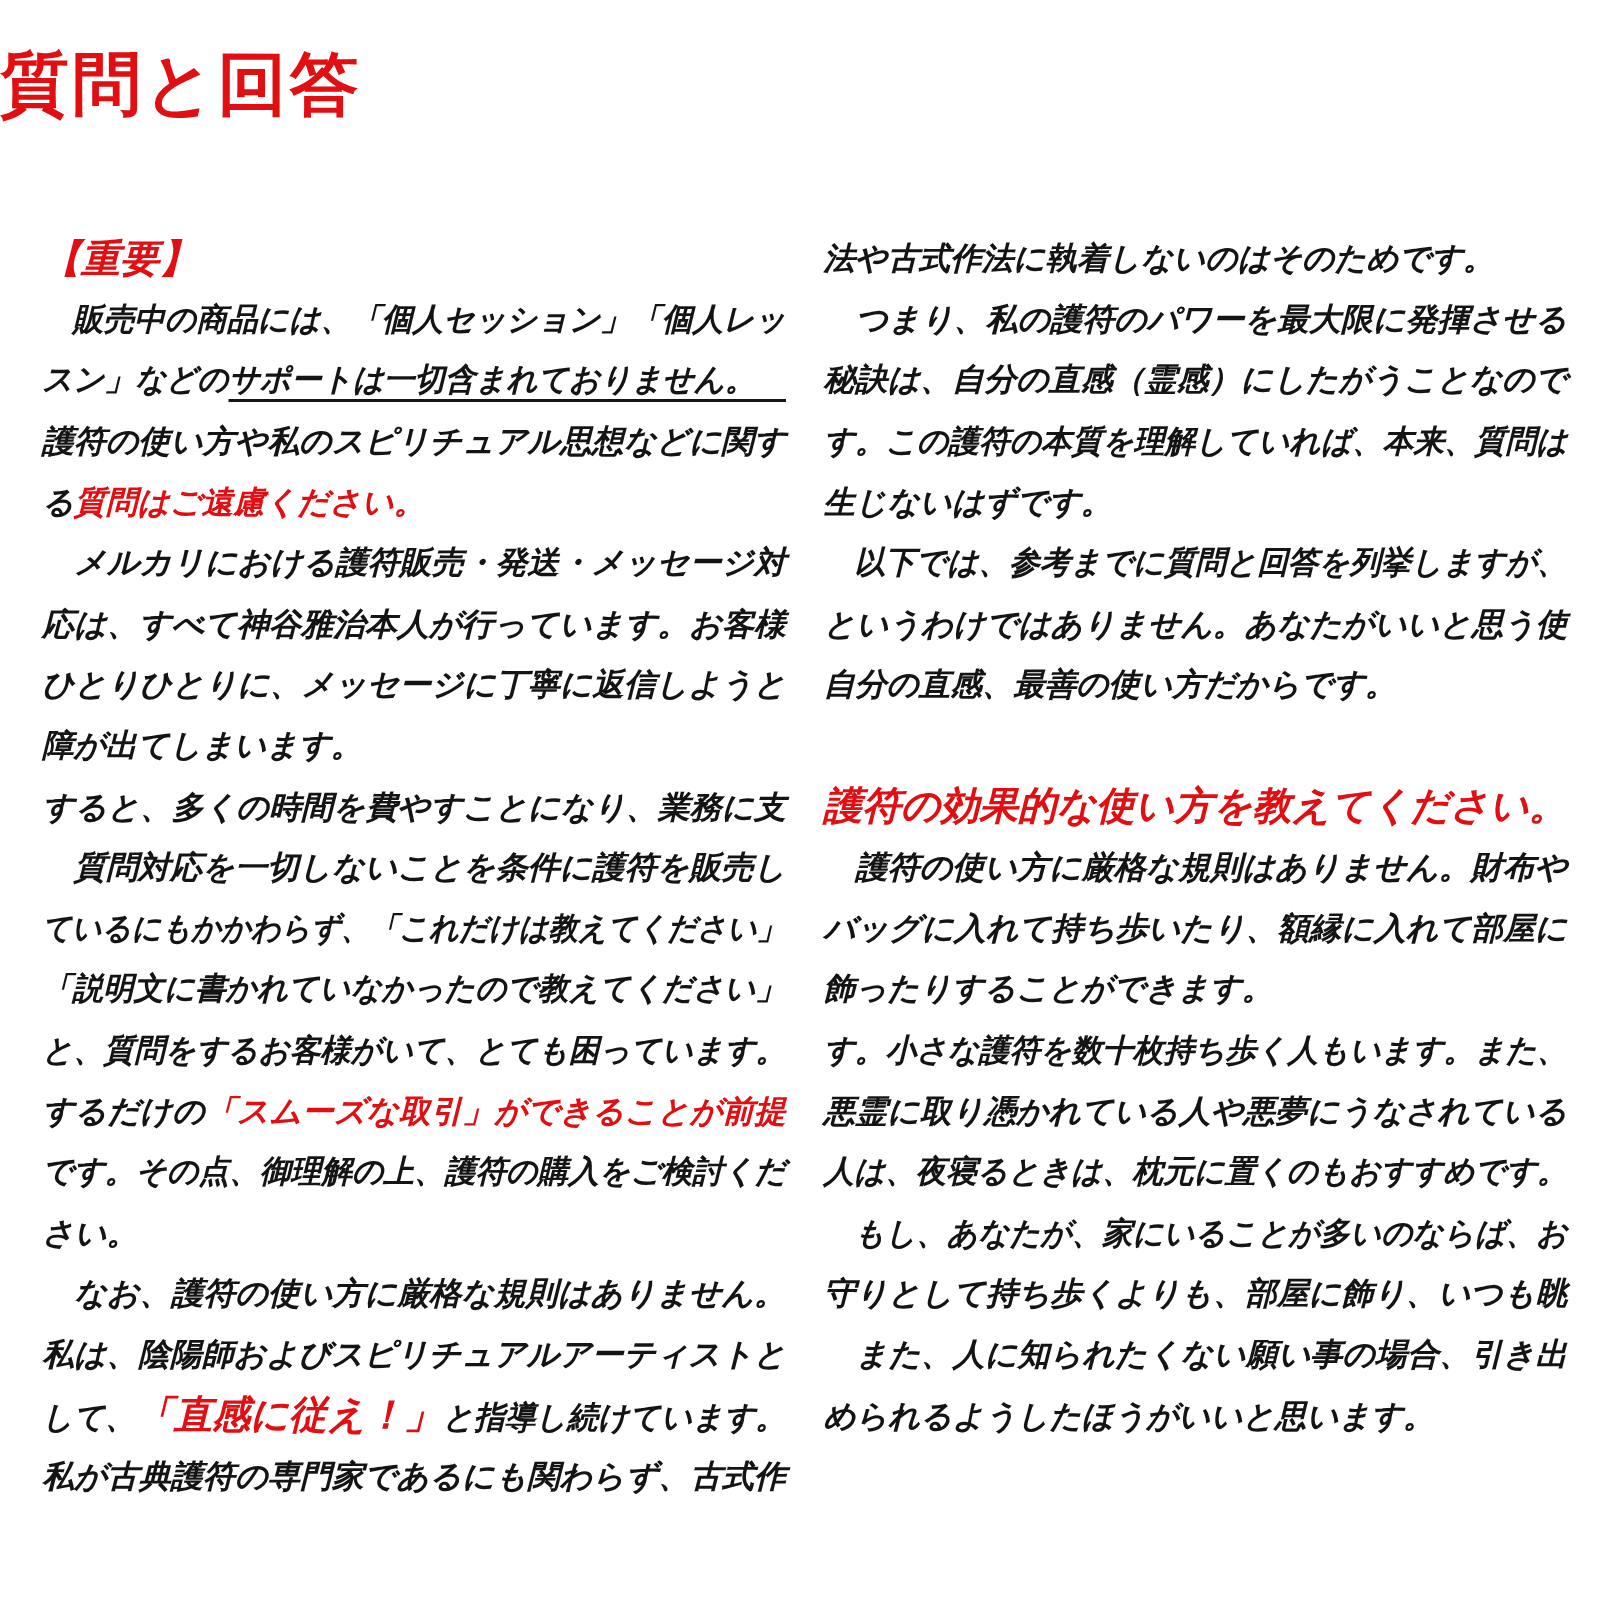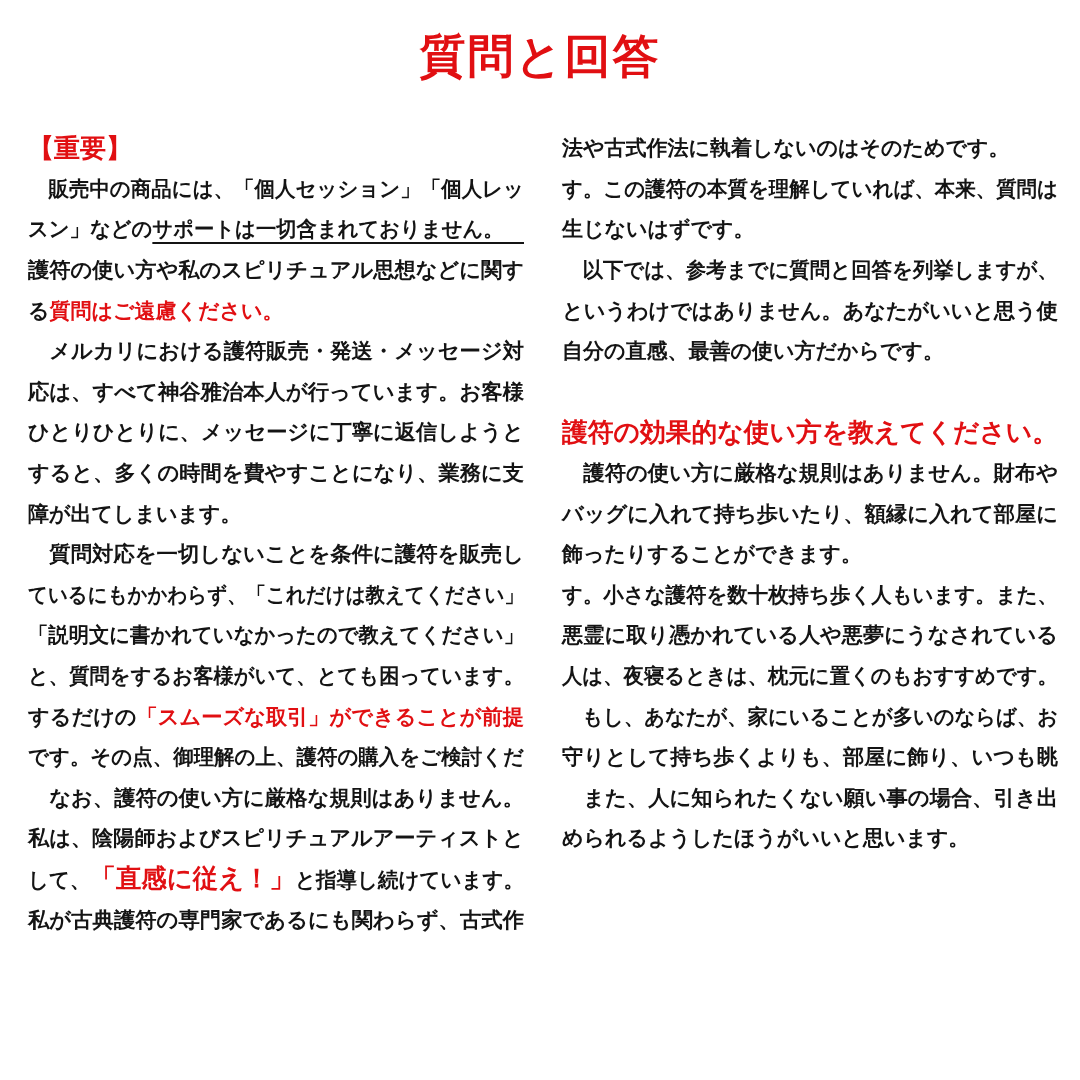--- a/index.html
+++ b/index.html
@@ -7,28 +7,27 @@
   body {
     width: 1080px; height: 1080px; overflow: hidden;
     font-family: "Liberation Sans", sans-serif;
     color: var(--ink);
   }
   .page {
     position: relative; width: 1080px; height: 1080px; background: #ffffff;
   }
   .title {
     position: absolute; top: 26px; left: 0; width: 1080px;
-    text-align: center;
     font-size: 46px; font-weight: 900; color: var(--red);
     letter-spacing: 2px;
     line-height: 60px;
   }
   .cols {
-    position: absolute; top: 128px; left: 28px;
-    display: flex; gap: 38px;
+    position: absolute; top: 152px; left: 28px;
+    display: flex; gap: 25px; font-style: italic;
   }
   .col { width: 496px; }
   .line {
     height: 40.6px;
     display: flex; align-items: center;
     font-size: 21px; font-weight: 600; color: var(--ink);
     overflow: visible;
   }
   .line-inner {
     display: inline-block; white-space: nowrap;
@@ -68,59 +67,68 @@
         <div class="line">
           <span class="line-inner" style="transform: scaleX(1.01451);"><span>　メルカリにおける護符販売・発送・メッセージ対</span></span>
         </div>
         <div class="line">
           <span class="line-inner" style="transform: scaleX(1.01552);"><span>応は、すべて神谷雅治本人が行っています。お客様</span></span>
         </div>
         <div class="line">
           <span class="line-inner" style="transform: scaleX(1.00941);"><span>ひとりひとりに、メッセージに丁寧に返信しようと</span></span>
         </div>
         <div class="line">
-          <span class="line-inner" style="transform: scaleX(1.01247);"><span>すると、多くの時間を費やすことになり、業務に支</span></span>
+          <span class="line-inner"><span>障が出てしまいます。</span></span>
         </div>
         <div class="line">
-          <span class="line-inner"><span>障が出てしまいます。</span></span>
+          <span class="line-inner" style="transform: scaleX(1.01247);"><span>すると、多くの時間を費やすことになり、業務に支</span></span>
         </div>
         <div class="line">
           <span class="line-inner" style="transform: scaleX(1.01656);"><span>　質問対応を一切しないことを条件に護符を販売し</span></span>
         </div>
         <div class="line">
           <span class="line-inner" style="transform: scaleX(0.926508);"><span>ているにもかかわらず、「これだけは教えてください」</span></span>
         </div>
         <div class="line">
           <span class="line-inner" style="transform: scaleX(0.968041);"><span>「説明文に書かれていなかったので教えてください」</span></span>
         </div>
         <div class="line">
           <span class="line-inner" style="transform: scaleX(0.968987);"><span>と、質問をするお客様がいて、とても困っています。</span></span>
         </div>
         <div class="line">
           <span class="line-inner" style="transform: scaleX(1.01041);"><span>するだけの</span><span class="seg-red">「スムーズな取引」ができることが前提</span></span>
         </div>
         <div class="line">
           <span class="line-inner" style="transform: scaleX(0.974609);"><span>です。その点、御理解の上、護符の購入をご検討くだ</span></span>
         </div>
         <div class="line">
+          <span class="line-inner"><span>さい。</span></span>
+        </div>
+        <div class="line">
           <span class="line-inner" style="transform: scaleX(1.01451);"><span>　なお、護符の使い方に厳格な規則はありません。</span></span>
         </div>
         <div class="line">
           <span class="line-inner" style="transform: scaleX(1.00941);"><span>私は、陰陽師およびスピリチュアルアーティストと</span></span>
         </div>
         <div class="line">
           <span class="line-inner" style="transform: scaleX(0.977039);"><span>して、</span><span class="seg-redbig">「直感に従え！」</span><span>と指導し続けています。</span></span>
         </div>
         <div class="line">
           <span class="line-inner" style="transform: scaleX(1.01656);"><span>私が古典護符の専門家であるにも関わらず、古式作</span></span>
         </div>
       </div>
     <div class="col">
         <div class="line">
           <span class="line-inner"><span>法や古式作法に執着しないのはそのためです。</span></span>
+        </div>
+        <div class="line">
+          <span class="line-inner" style="transform: scaleX(1.01451);"><span>　つまり、私の護符のパワーを最大限に発揮させる</span></span>
+        </div>
+        <div class="line">
+          <span class="line-inner" style="transform: scaleX(1.01451);"><span>秘訣は、自分の直感（霊感）にしたがうことなので</span></span>
         </div>
         <div class="line">
           <span class="line-inner" style="transform: scaleX(0.973653);"><span>す。この護符の本質を理解していれば、本来、質問は</span></span>
         </div>
         <div class="line">
           <span class="line-inner"><span>生じないはずです。</span></span>
         </div>
         <div class="line">
           <span class="line-inner" style="transform: scaleX(0.973653);"><span>　以下では、参考までに質問と回答を列挙しますが、</span></span>
         </div>

